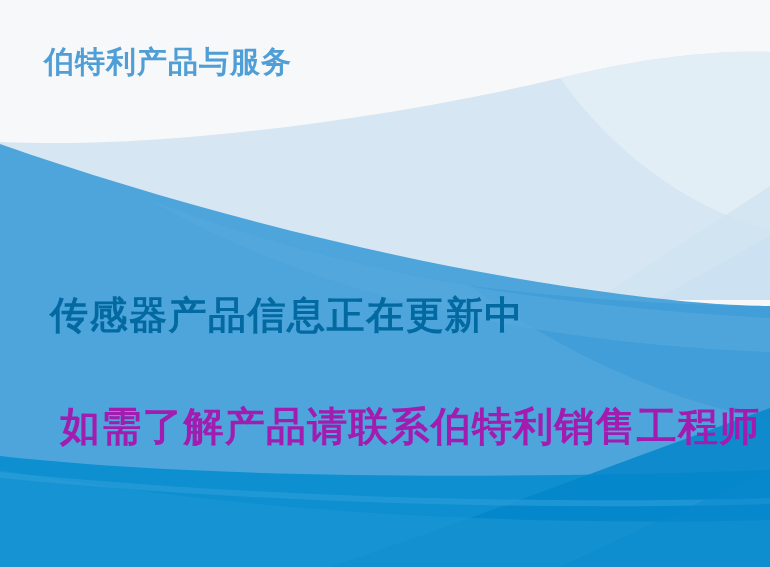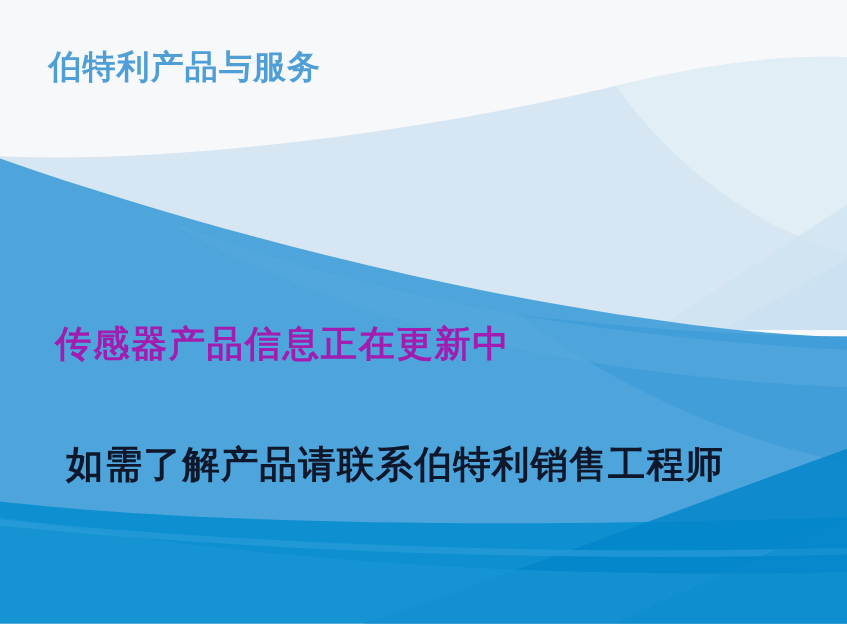--- a/index.html
+++ b/index.html
@@ -40,38 +40,38 @@
     letter-spacing: 1px;
     color: #4f9fd6;
     white-space: nowrap;
   }
 
   
   .headline {
     position: absolute;
     left: 50px;
     top: 296px;
-    font-size: 33px;
+    font-size: 38px;
     line-height: 1.0;
     font-weight: bold;
     letter-spacing: 1.5px;
-    color: #a21caf;
+    color: #0369a1;
     white-space: nowrap;
   }
 
   
   .subheadline {
     position: absolute;
     left: 60px;
     top: 406px;
-    font-size: 34px;
+    font-size: 40px;
     line-height: 1.0;
     font-weight: bold;
     letter-spacing: 1.2px;
-    color: #0f172a;
+    color: #a21caf;
     white-space: nowrap;
   }
 </style>
 </head>
 <body>
 
 <div id="banner">
 
   <svg id="bg-layer" viewBox="0 0 770 567" preserveAspectRatio="none">
 

